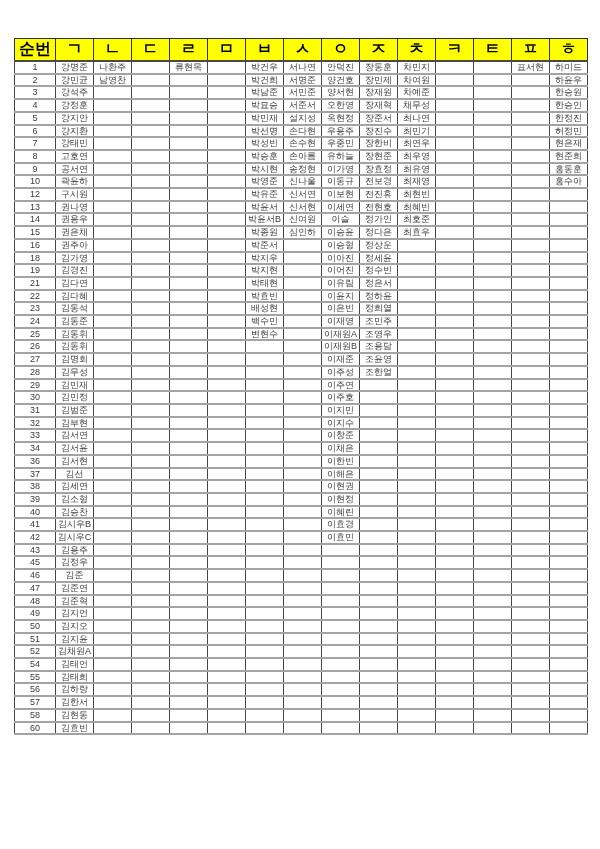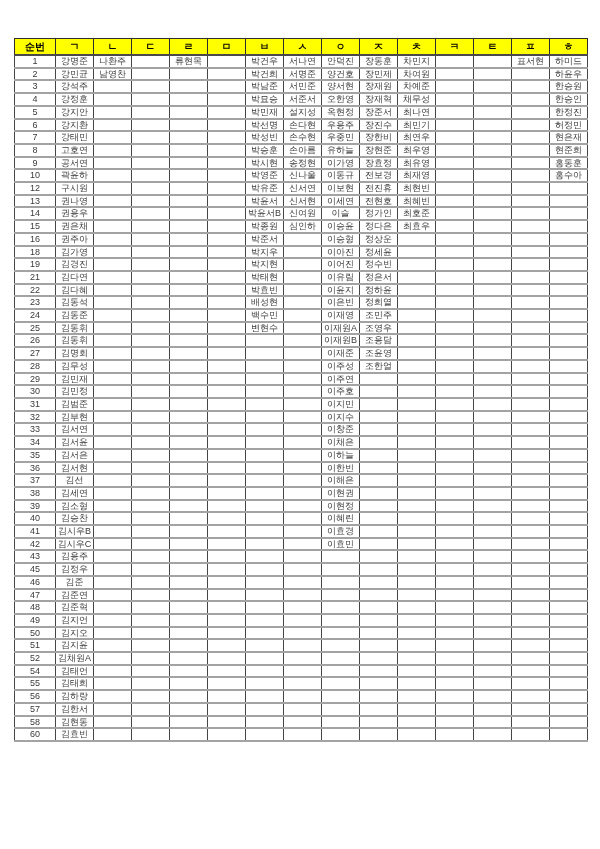--- a/index.html
+++ b/index.html
@@ -23,21 +23,21 @@
     border-collapse: collapse;
     table-layout: fixed;
     width: 573px;
   }
   table.roster th {
     background: #FFFF00;
     border: 1px solid #2e2e2e;
     border-bottom: 2px solid #4a4a4a;
     color: #000000;
     font-weight: bold;
-    font-size: 10px;
+    font-size: 16px;
     height: 15px;
     padding: 0;
     text-align: center;
     overflow: hidden;
     white-space: nowrap;
   }
   table.roster td {
     border-left: 1px solid #454545;
     border-right: 1px solid #454545;
     border-top: 2px solid #a3a3a3;
@@ -606,37 +606,20 @@
           <td></td>
           <td>이채은</td>
           <td></td>
           <td></td>
           <td></td>
           <td></td>
           <td></td>
           <td></td>
         </tr>
         <tr>
-          <td class="no-cell">35</td>
-          <td>김서은</td>
-          <td></td>
-          <td></td>
-          <td></td>
-          <td></td>
-          <td></td>
-          <td></td>
-          <td>이하늘</td>
-          <td></td>
-          <td></td>
-          <td></td>
-          <td></td>
-          <td></td>
-          <td></td>
-        </tr>
-        <tr>
           <td class="no-cell">36</td>
           <td>김서현</td>
           <td></td>
           <td></td>
           <td></td>
           <td></td>
           <td></td>
           <td></td>
           <td>이한빈</td>
           <td></td>

